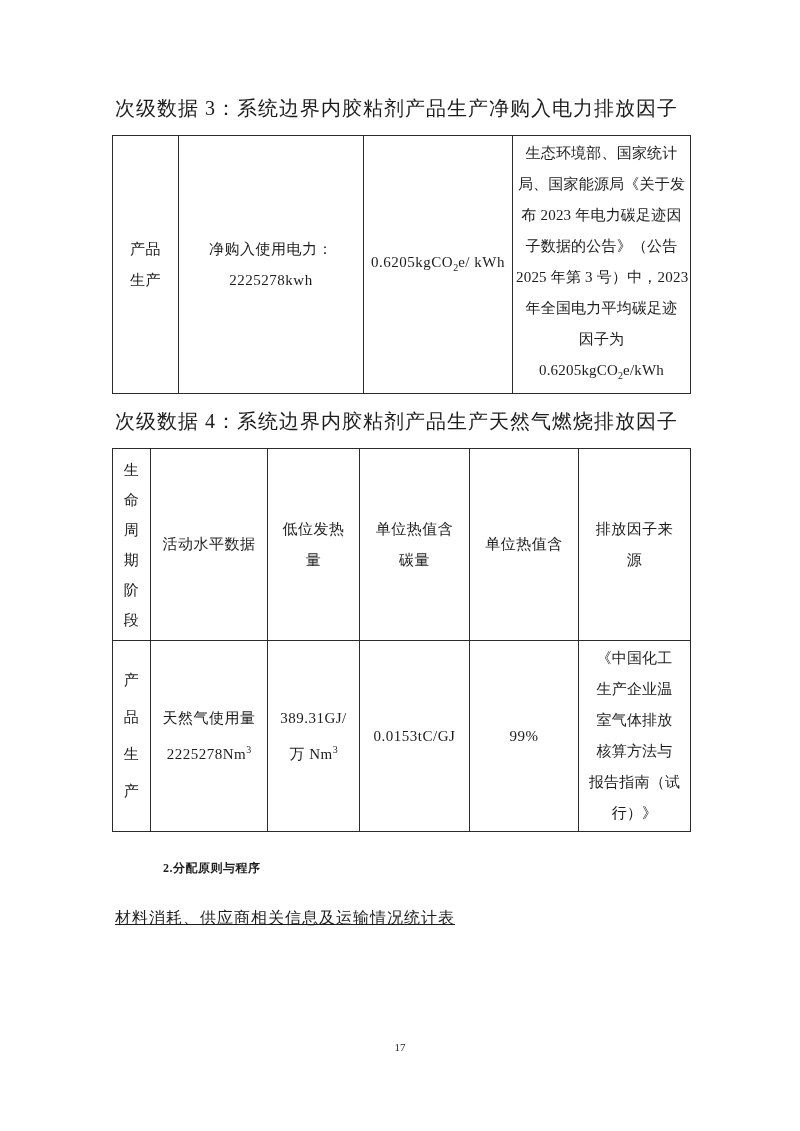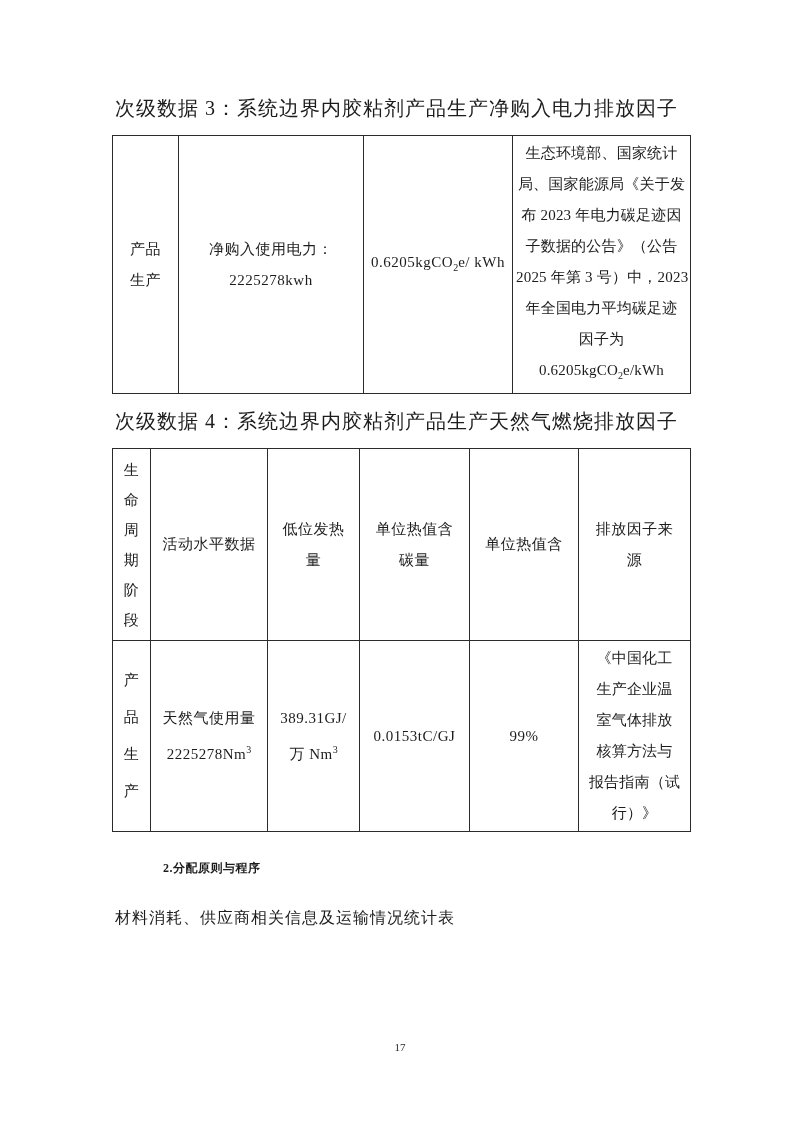--- a/index.html
+++ b/index.html
@@ -66,21 +66,21 @@
     margin-top: 26px;
     padding-left: 3px;
     font-size: 16px;
     letter-spacing: 1px;
     line-height: 24px;
   }
   .para-line1 {
     text-align: justify;
     text-align-last: justify;
   }
-  .para-line2 { margin-top: 17px; }
+  .para-line2 { margin-top: 17px; text-decoration: underline; }
   .page-number {
     position: absolute;
     top: 1041px; left: 0;
     width: 100%;
     text-align: center;
     font-size: 11px;
     color: #2b2b2b;
   }
 </style>
 </head>

